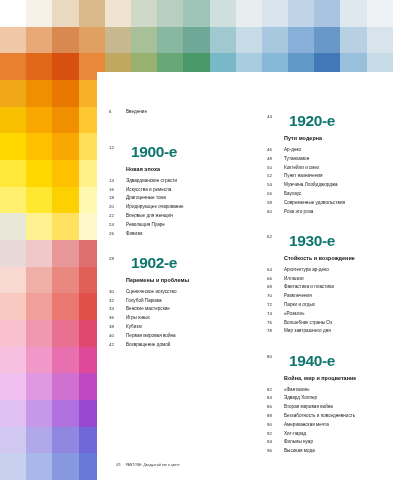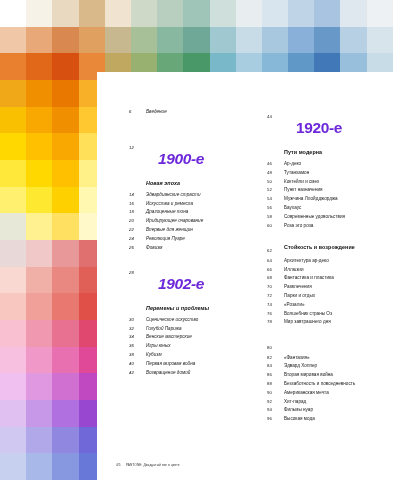--- a/index.html
+++ b/index.html
@@ -56,21 +56,21 @@
     height: 380px;
     display: flex;
     flex-direction: row;
   }
 
   .toc-col {
     width: 161px;
     padding: 36px 0 0 0;
     box-sizing: border-box;
   }
-  .toc-col.left  { padding-left: 32px; font-style: italic; }
+  .toc-col.left  { padding-left: 12px; }
   .toc-col.right { padding-left: 9px; }
 
   
   .entry {
     display: flex;
     flex-direction: row;
     align-items: baseline;
     margin-bottom: 1.6px;
   }
   .entry .pg {
@@ -104,23 +104,23 @@
     font-size: 4.3px;
     line-height: 7px;
     color: #1a1a1a;
     padding-top: 5px;
   }
   .section-head .heads { display: block; }
   .decade {
     font-size: 15.5px;
     line-height: 16px;
     font-weight: bold;
-    color: #6d28d9;
+    color: #0f766e;
     letter-spacing: -0.4px;
-    margin: 12px;
+    margin: 5px;
   }
   .subtitle {
     font-size: 5.4px;
     line-height: 9px;
     font-weight: bold;
     color: #111111;
     letter-spacing: 0.05px;
     margin: 1px 0 0 0;
   }
 
@@ -584,20 +584,21 @@
                 <span class="pg">60</span>
                 <span class="ttl">Роза это роза</span>
               </div>
           </div>
         </div>
 
         <div class="section">
           <div class="section-head">
             <span class="pg">62</span>
             <span class="heads">
+              <div class="decade">1930-е</div>
               <div class="subtitle">Стойкость и возрождение</div>
             </span>
           </div>
           <div class="section-items">
             <div class="entry">
                 <span class="pg">64</span>
                 <span class="ttl">Архитектура ар-деко</span>
               </div>
             <div class="entry">
                 <span class="pg">66</span>
@@ -626,20 +627,24 @@
             <div class="entry">
                 <span class="pg">78</span>
                 <span class="ttl">Мир завтрашнего дня</span>
               </div>
           </div>
         </div>
 
         <div class="section">
           <div class="section-head">
             <span class="pg">80</span>
+            <span class="heads">
+              <div class="decade">1940-е</div>
+              <div class="subtitle">Война, мир и процветание</div>
+            </span>
           </div>
           <div class="section-items">
             <div class="entry">
                 <span class="pg">82</span>
                 <span class="ttl">«Фантазия»</span>
               </div>
             <div class="entry">
                 <span class="pg">84</span>
                 <span class="ttl">Эдвард Хоппер</span>
               </div>

